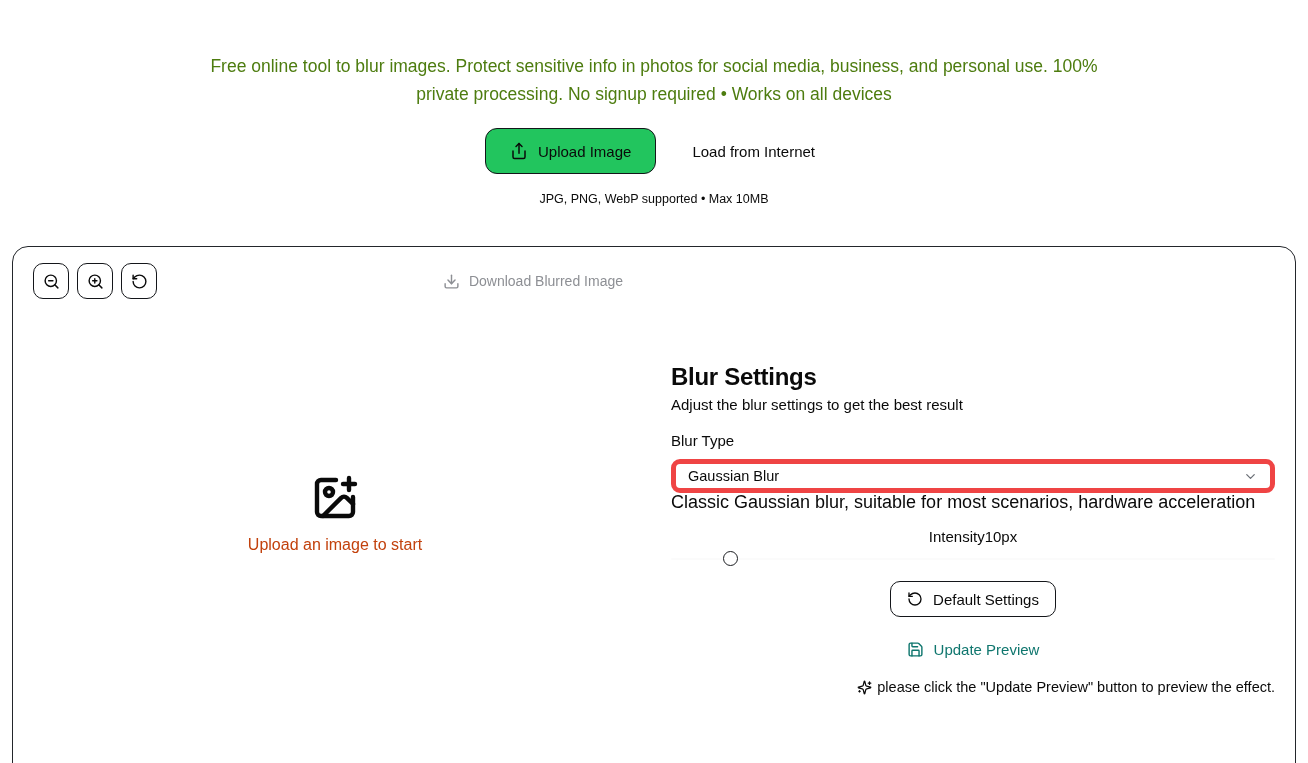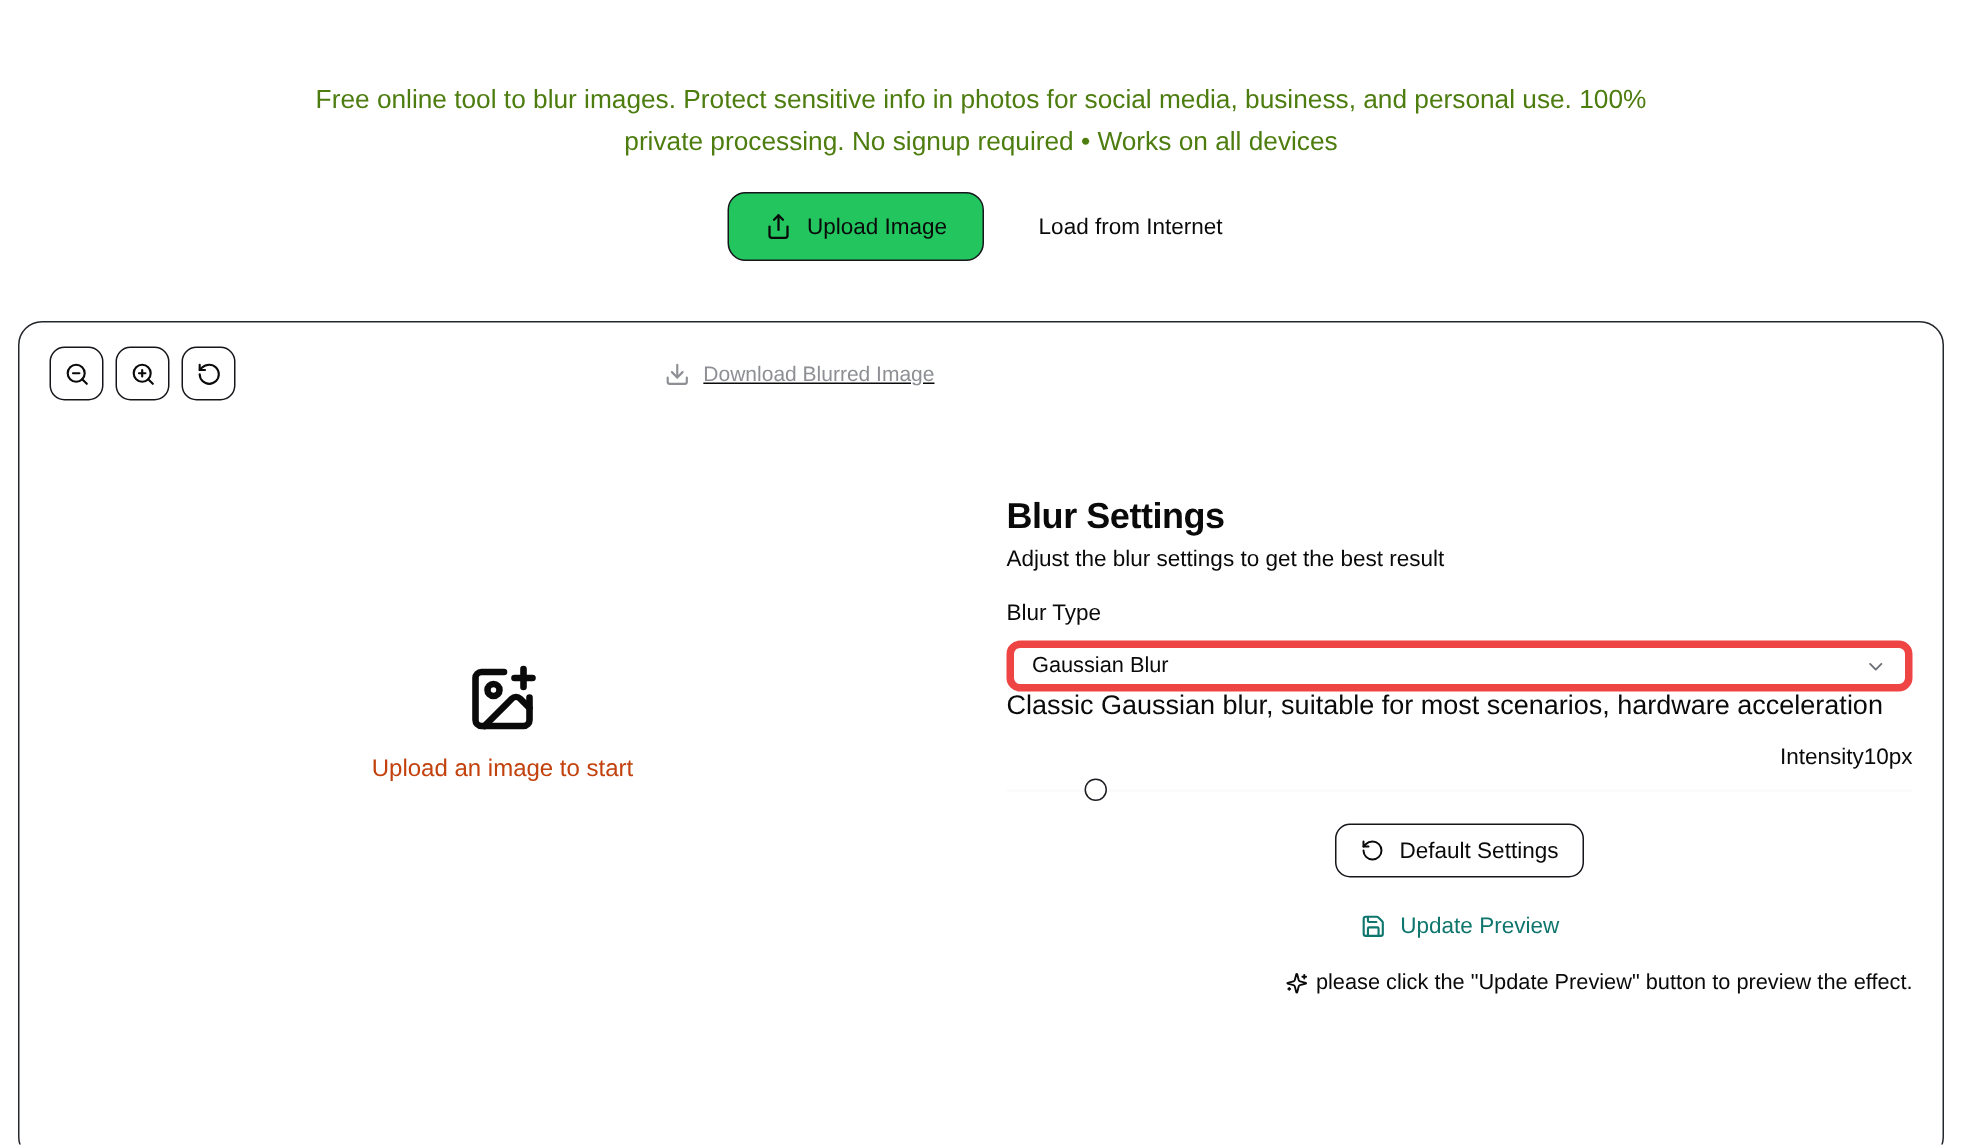--- a/index.html
+++ b/index.html
@@ -65,21 +65,21 @@
   .panel-grid {
     display: grid;
     grid-template-columns: 1fr 1fr;
     column-gap: 34px;
     height: 100%;
   }
 
   
   .left-col { display: flex; flex-direction: column; }
   .toolbar {
-    display: flex; align-items: center; justify-content: space-between; text-decoration: underline;
+    display: flex; align-items: center; justify-content: space-between;
   }
   .tool-group { display: flex; gap: 8px; }
   .tool-btn {
     width: 36px; height: 36px;
     display: inline-flex; align-items: center; justify-content: center;
     background: #ffffff; border: 1px solid #14161a; border-radius: 10px;
     cursor: pointer; color: #0a0a0a;
   }
   .download-btn {
     display: inline-flex; align-items: center; gap: 9px;
@@ -104,21 +104,21 @@
     margin-top: 8px;
     height: 34px; width: 100%;
     border: 5px solid #ef4444; border-radius: 9px;
     display: flex; align-items: center; justify-content: space-between;
     padding: 0 12px; font-size: 14.5px; cursor: pointer; background: #fff;
   }
   .select .chev { color: #6b6f76; }
   .field-help { font-size: 18px; line-height: 16px; margin-top: 1px; }
   .intensity-row {
     margin-top: 17px;
-    display: flex; align-items: center; justify-content: flex-end;
+    display: flex; align-items: center; justify-content: center;
     font-size: 15px; line-height: 20px;
   }
   .slider {
     position: relative;
     margin-top: 4px;
     height: 16px;
     width: 100%;
   }
   .slider-track {
     position: absolute; top: 7px; left: 0; right: 0; height: 2px;
@@ -170,20 +170,21 @@
             <line x1="12" x2="12" y1="2" y2="15"></line>
           </svg>
       </span>
       <span>Upload Image</span>
     </button>
     <button class="btn-ghost-dark">
       <span>Load from Internet</span>
     </button>
   </div>
 
+  <div class="hero-formats">JPG, PNG, WebP supported • Max 10MB</div>
 </section>
 
 <section class="panel">
   <div class="panel-grid">
 
     <div class="left-col">
       <div class="toolbar">
         <div class="tool-group">
           <button class="tool-btn" title="">
             <span class="icon">

